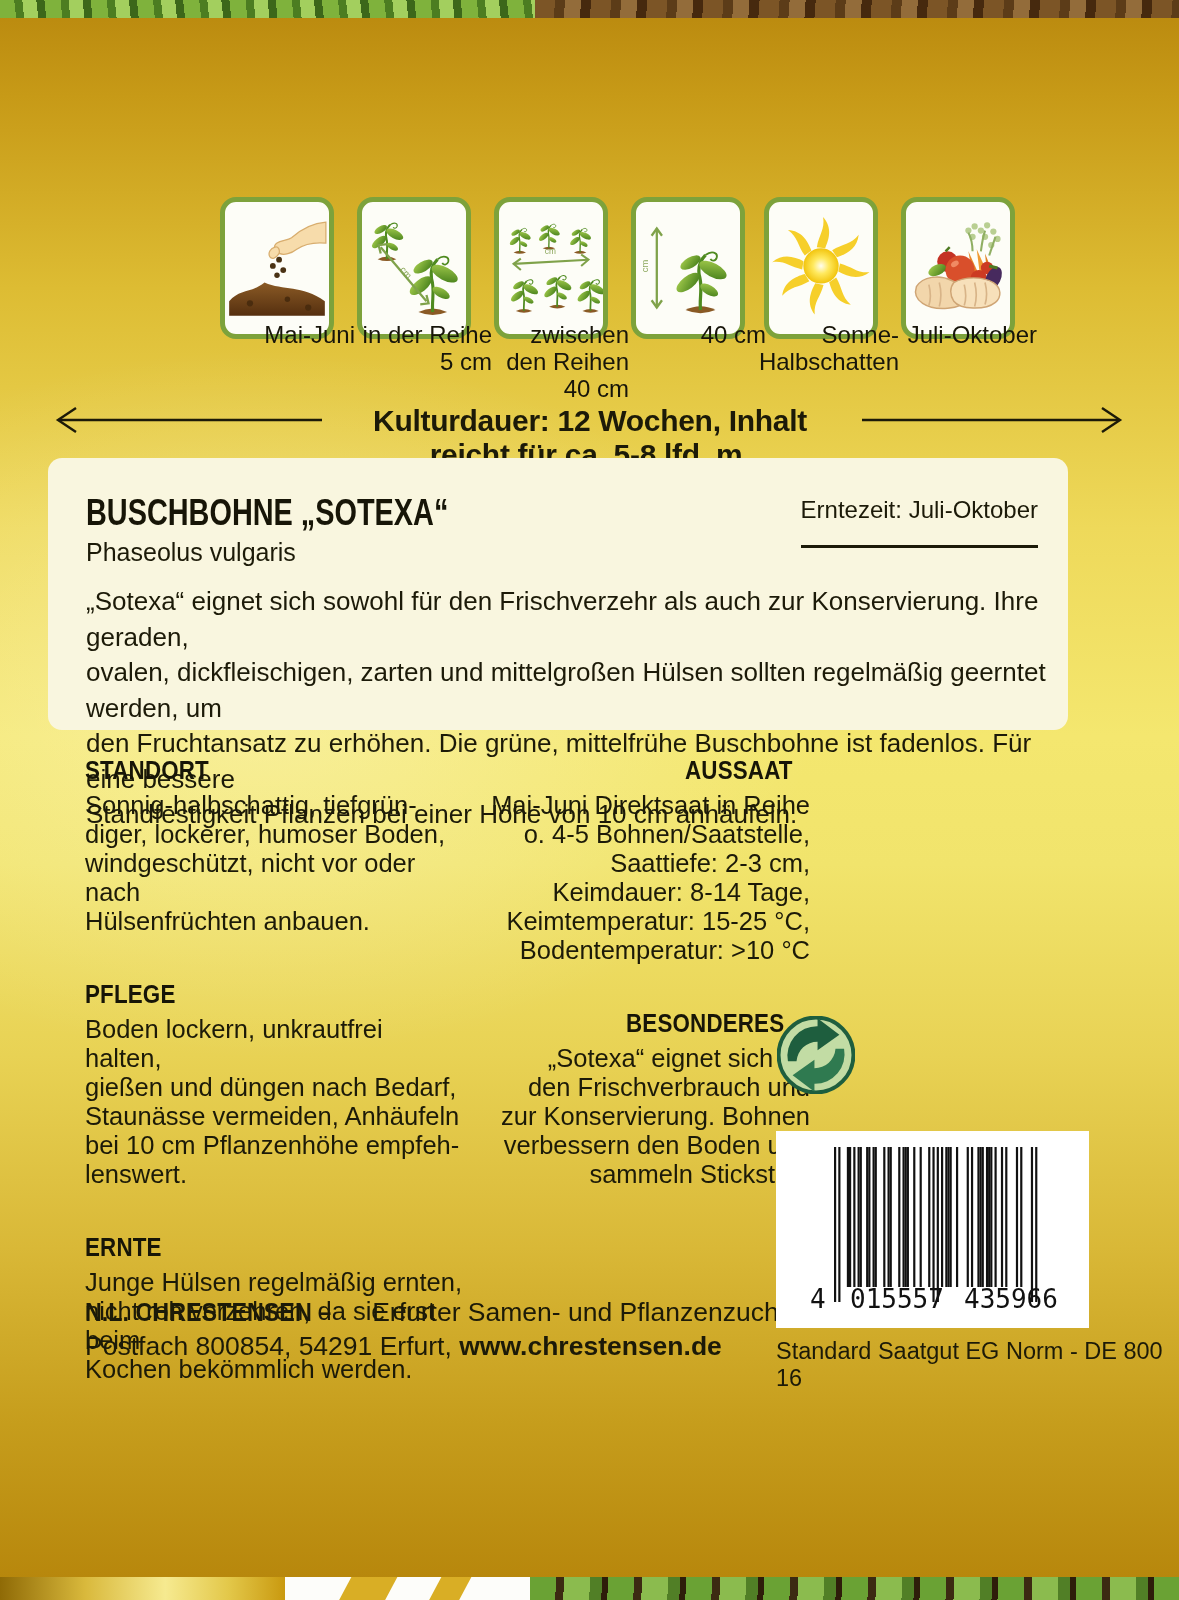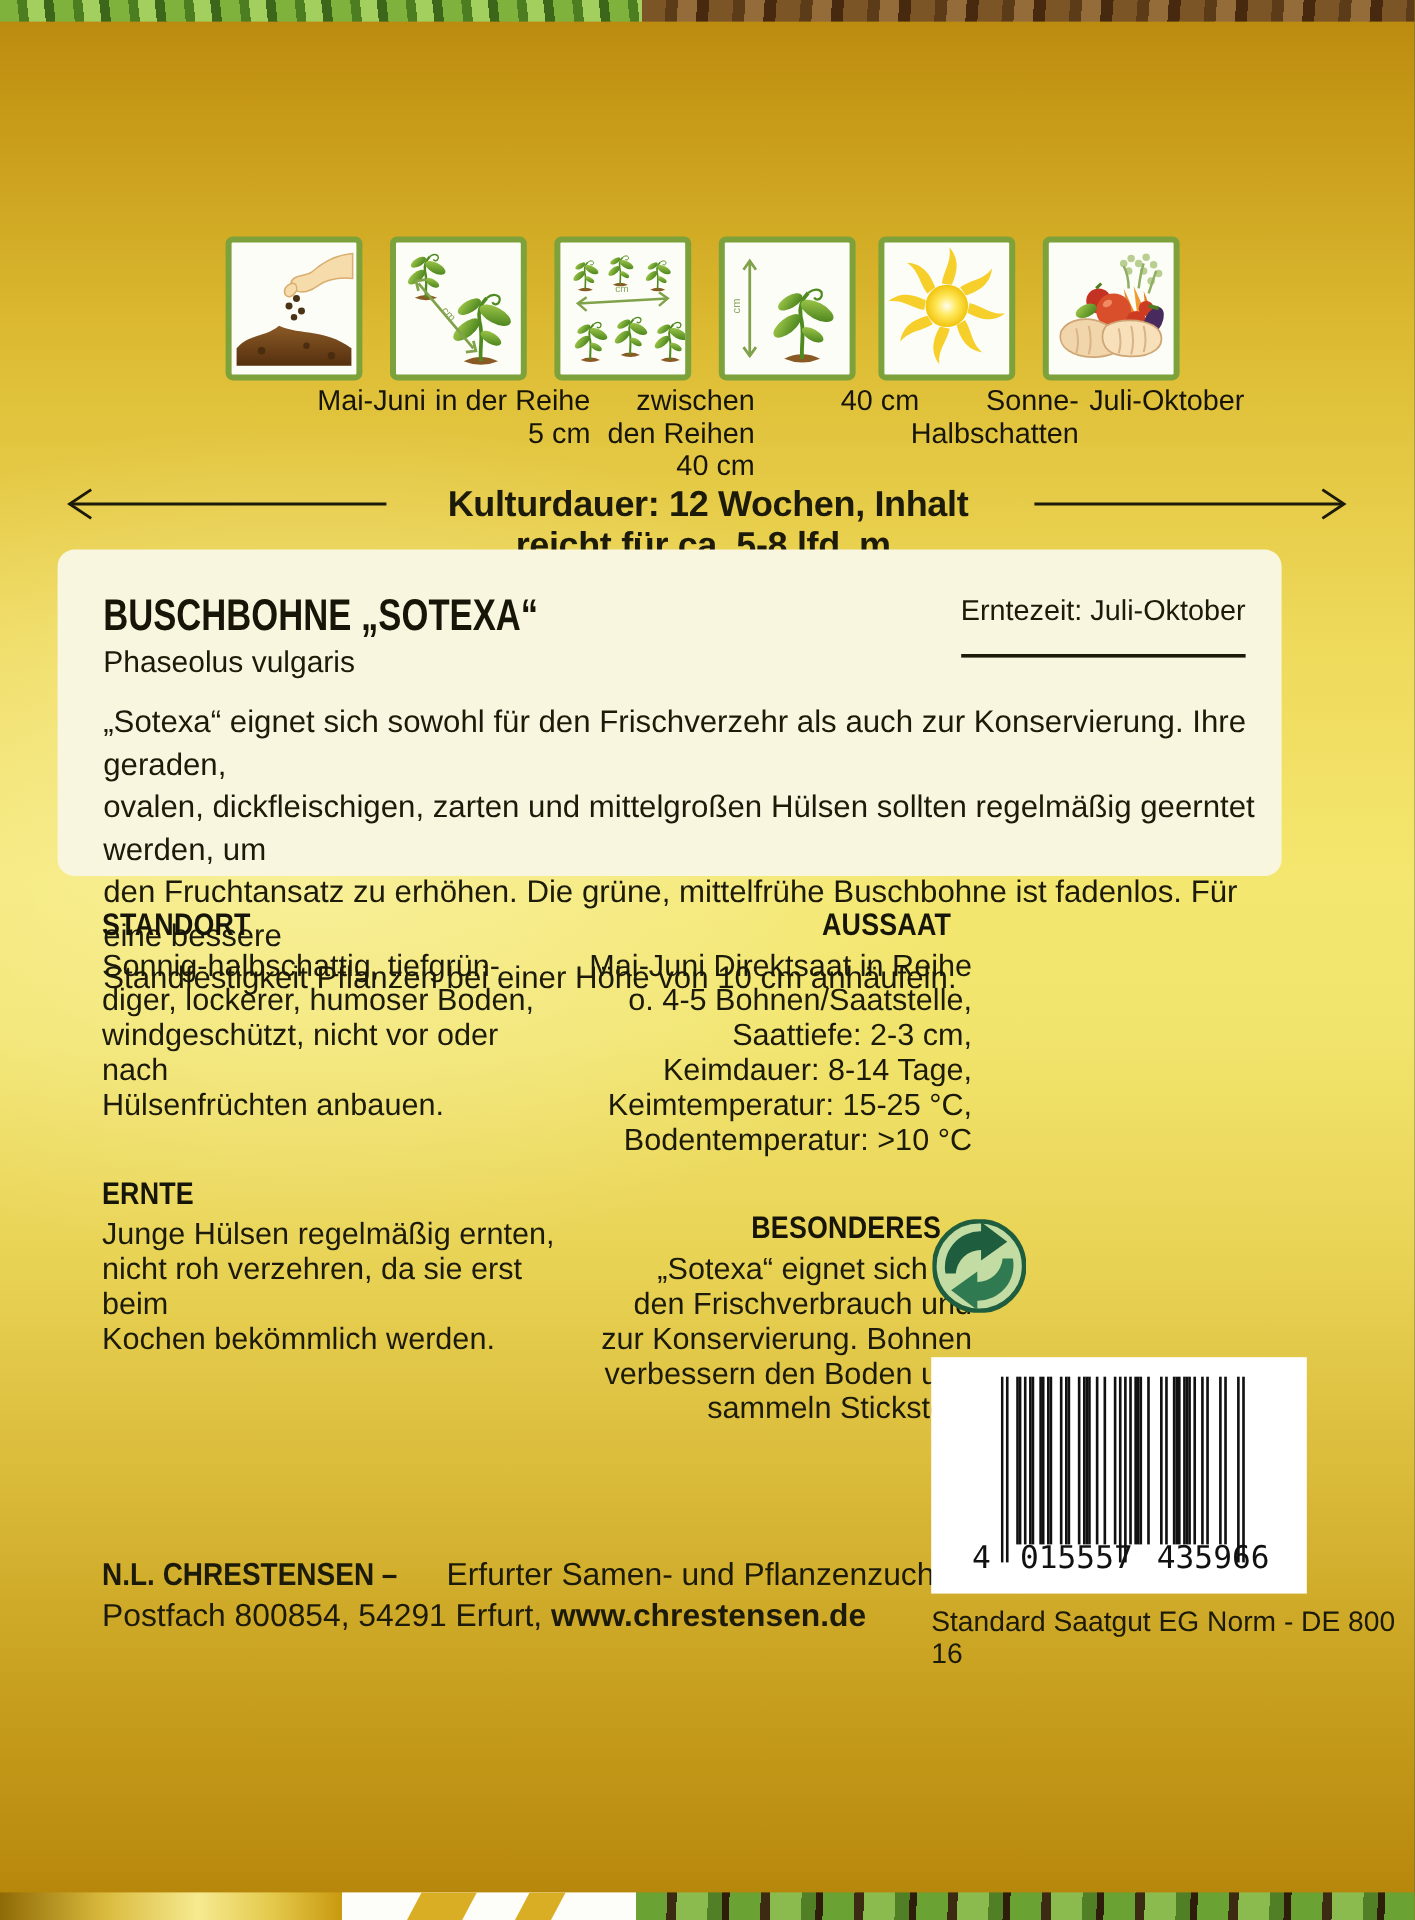--- a/index.html
+++ b/index.html
@@ -15,22 +15,22 @@
   .strip-top .wood{position:absolute;left:535px;top:0;width:644px;height:18px;
     background:repeating-linear-gradient(94deg,#7c5526 0 20px,#5c3c18 20px 30px,#936c3a 30px 46px,#46290e 46px 56px);}
   .strip-bottom{position:absolute;left:0;top:1577px;width:1179px;height:23px;}
   .strip-bottom .gold{position:absolute;left:0;top:0;width:285px;height:23px;
     background:linear-gradient(90deg,#8f6a06 0%,#d9b93c 30%,#f6ea90 58%,#e3c84a 80%,#c9990f 100%);}
   .strip-bottom .white{position:absolute;left:285px;top:0;width:245px;height:23px;background:#fdfdfa;overflow:hidden;}
   .strip-bottom .white i{position:absolute;top:-4px;width:46px;height:32px;background:#d9ae25;transform:skewX(-28deg);}
   .strip-bottom .beans2{position:absolute;left:530px;top:0;width:649px;height:23px;
     background:repeating-linear-gradient(92deg,#6aa234 0 26px,#3c2a12 26px 34px,#8bbb4e 34px 60px,#517f26 60px 72px,#2e1d0a 72px 78px);}
   
-  .icon-box{position:absolute;top:197px;width:114px;height:120px;background:#fdfdf7;
-    border:5px solid #7da23b;border-radius:6px;box-sizing:border-box;}
+  .icon-box{position:absolute;top:197px;width:114px;height:142px;background:#fdfdf7;
+    border:5px solid #7da23b;border-radius:16px;box-sizing:border-box;margin-left:32px;}
   .icon-box svg{position:absolute;inset:0;width:100%;height:100%;}
   .icon-label{position:absolute;top:321px;width:220px;text-align:right;font-size:24px;line-height:27px;
     white-space:pre-line;color:#17150a;}
   
   .culture-svg{position:absolute;left:0;top:398px;width:1179px;height:44px;}
   .culture-text{position:absolute;left:330px;top:404px;width:520px;text-align:center;
     font-size:30px;font-weight:bold;letter-spacing:-0.3px;}
   
   .cream{position:absolute;left:48px;top:458px;width:1020px;height:272px;background:#f9f6df;border-radius:14px;}
   .cream .title{position:absolute;left:38px;top:34px;font-size:37px;font-weight:bold;letter-spacing:0;
@@ -244,20 +244,28 @@
 Standfestigkeit Pflanzen bei einer Höhe von 10 cm anhäufeln.</div>
   </div>
 
   <div class="col col-left">
     <div class="section">
       <div class="sec-h">STANDORT</div>
       <div class="sec-t">Sonnig-halbschattig, tiefgrün-
 diger, lockerer, humoser Boden,
 windgeschützt, nicht vor oder nach
 Hülsenfrüchten anbauen.</div>
+    </div>
+    <div class="section">
+      <div class="sec-h">PFLEGE</div>
+      <div class="sec-t">Boden lockern, unkrautfrei halten,
+gießen und düngen nach Bedarf,
+Staunässe vermeiden, Anhäufeln
+bei 10 cm Pflanzenhöhe empfeh-
+lenswert.</div>
     </div>
     <div class="section">
       <div class="sec-h">ERNTE</div>
       <div class="sec-t">Junge Hülsen regelmäßig ernten,
 nicht roh verzehren, da sie erst beim
 Kochen bekömmlich werden.</div>
     </div>
   </div>
 
   <div class="col col-right">

